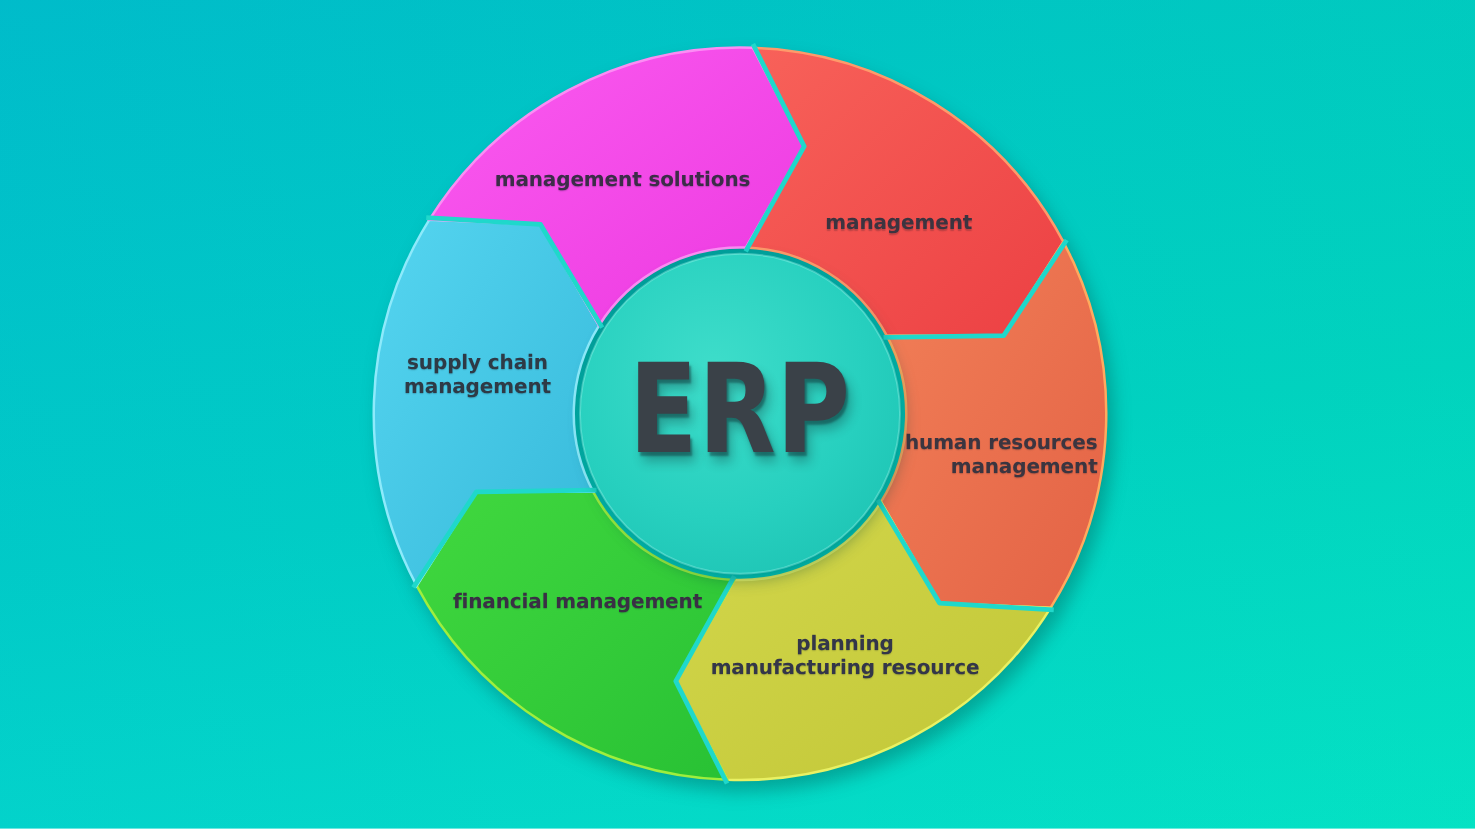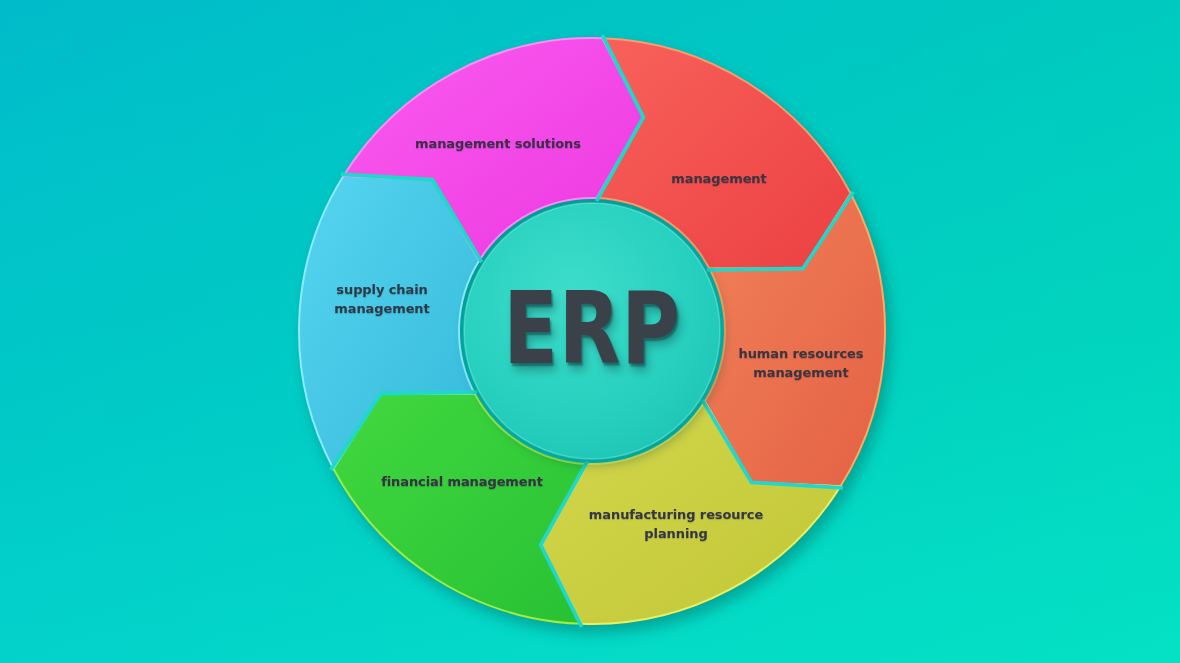--- a/index.html
+++ b/index.html
@@ -10,21 +10,21 @@
       linear-gradient(90deg, rgba(0,150,230,0.10) 0%, rgba(0,230,150,0.14) 100%),
       linear-gradient(172deg, #00c0c7 0%, #01d0c4 55%, #05e1cb 100%);
   }
   .stage svg{position:absolute;left:0;top:0;}
   .labels{
     position:absolute;left:0;top:0;width:100%;height:100%;
     font-weight:bold;pointer-events:none;
   }
   .seg-label{
     position:absolute;transform:translate(-50%,-50%);
-    text-align:center;font-size:13px;line-height:19px;letter-spacing:-0.1px;
+    text-align:center;font-size:16px;line-height:19px;letter-spacing:-0.1px;
     white-space:nowrap;text-shadow:0 1px 1px rgba(10,25,35,0.22);
   }
   .erp{
     position:absolute;transform:translate(-50%,-53%) scaleX(0.81);
     font-weight:bold;font-size:99px;letter-spacing:1px;line-height:1;
     text-shadow:2px 3px 2px rgba(14,40,44,0.45), 5px 8px 9px rgba(14,40,44,0.30);
   }
   .ring-group{filter:drop-shadow(5px 8px 7px rgba(0,72,70,0.35));}
   .hub{filter:drop-shadow(3px 5px 6px rgba(0,62,60,0.38));}
 </style>
@@ -78,27 +78,27 @@
         <path d="M 330.65 469.96 L 381.06 393.48 L 477.22 392.03" fill="none" stroke="#1fd8cb" stroke-width="3.8" stroke-linejoin="round" stroke-linecap="butt"></path>
         <path d="M 340.98 174.14 L 432.42 179.56 L 481.75 262.11" fill="none" stroke="#1fd8cb" stroke-width="3.8" stroke-linejoin="round" stroke-linecap="butt"></path>
       </g>
       <circle cx="592" cy="331" r="128" fill="url(#grad-hub)" stroke="rgba(175,255,243,0.35)" stroke-width="1.5" class="hub"></circle>
     </svg>
   <div class="labels" id="labels">
     <div class="erp" id="erp-label" style="left: 592px; top: 331px; color: rgb(58, 65, 72);">ERP</div>
   <div class="seg-label" style="left: 719px; top: 178px; color: rgb(60, 52, 64);">
         <div>management</div>
       </div>
-      <div class="seg-label" style="left: 801px; top: 363px; color: rgb(59, 53, 64);">
+      <div class="seg-label" style="left: 801px; top: 363px; color: rgb(59, 53, 64); text-align: right;">
         <div>human resources</div>
         <div>management</div>
       </div>
       <div class="seg-label" style="left: 676px; top: 524px; color: rgb(51, 54, 73);">
+        <div>planning</div>
         <div>manufacturing resource</div>
-        <div>planning</div>
       </div>
       <div class="seg-label" style="left: 462px; top: 481px; color: rgb(58, 47, 69);">
         <div>financial management</div>
       </div>
       <div class="seg-label" style="left: 382px; top: 299px; color: rgb(46, 58, 70);">
         <div>supply chain</div>
         <div>management</div>
       </div>
       <div class="seg-label" style="left: 498px; top: 143px; color: rgb(60, 45, 72);">
         <div>management solutions</div>

